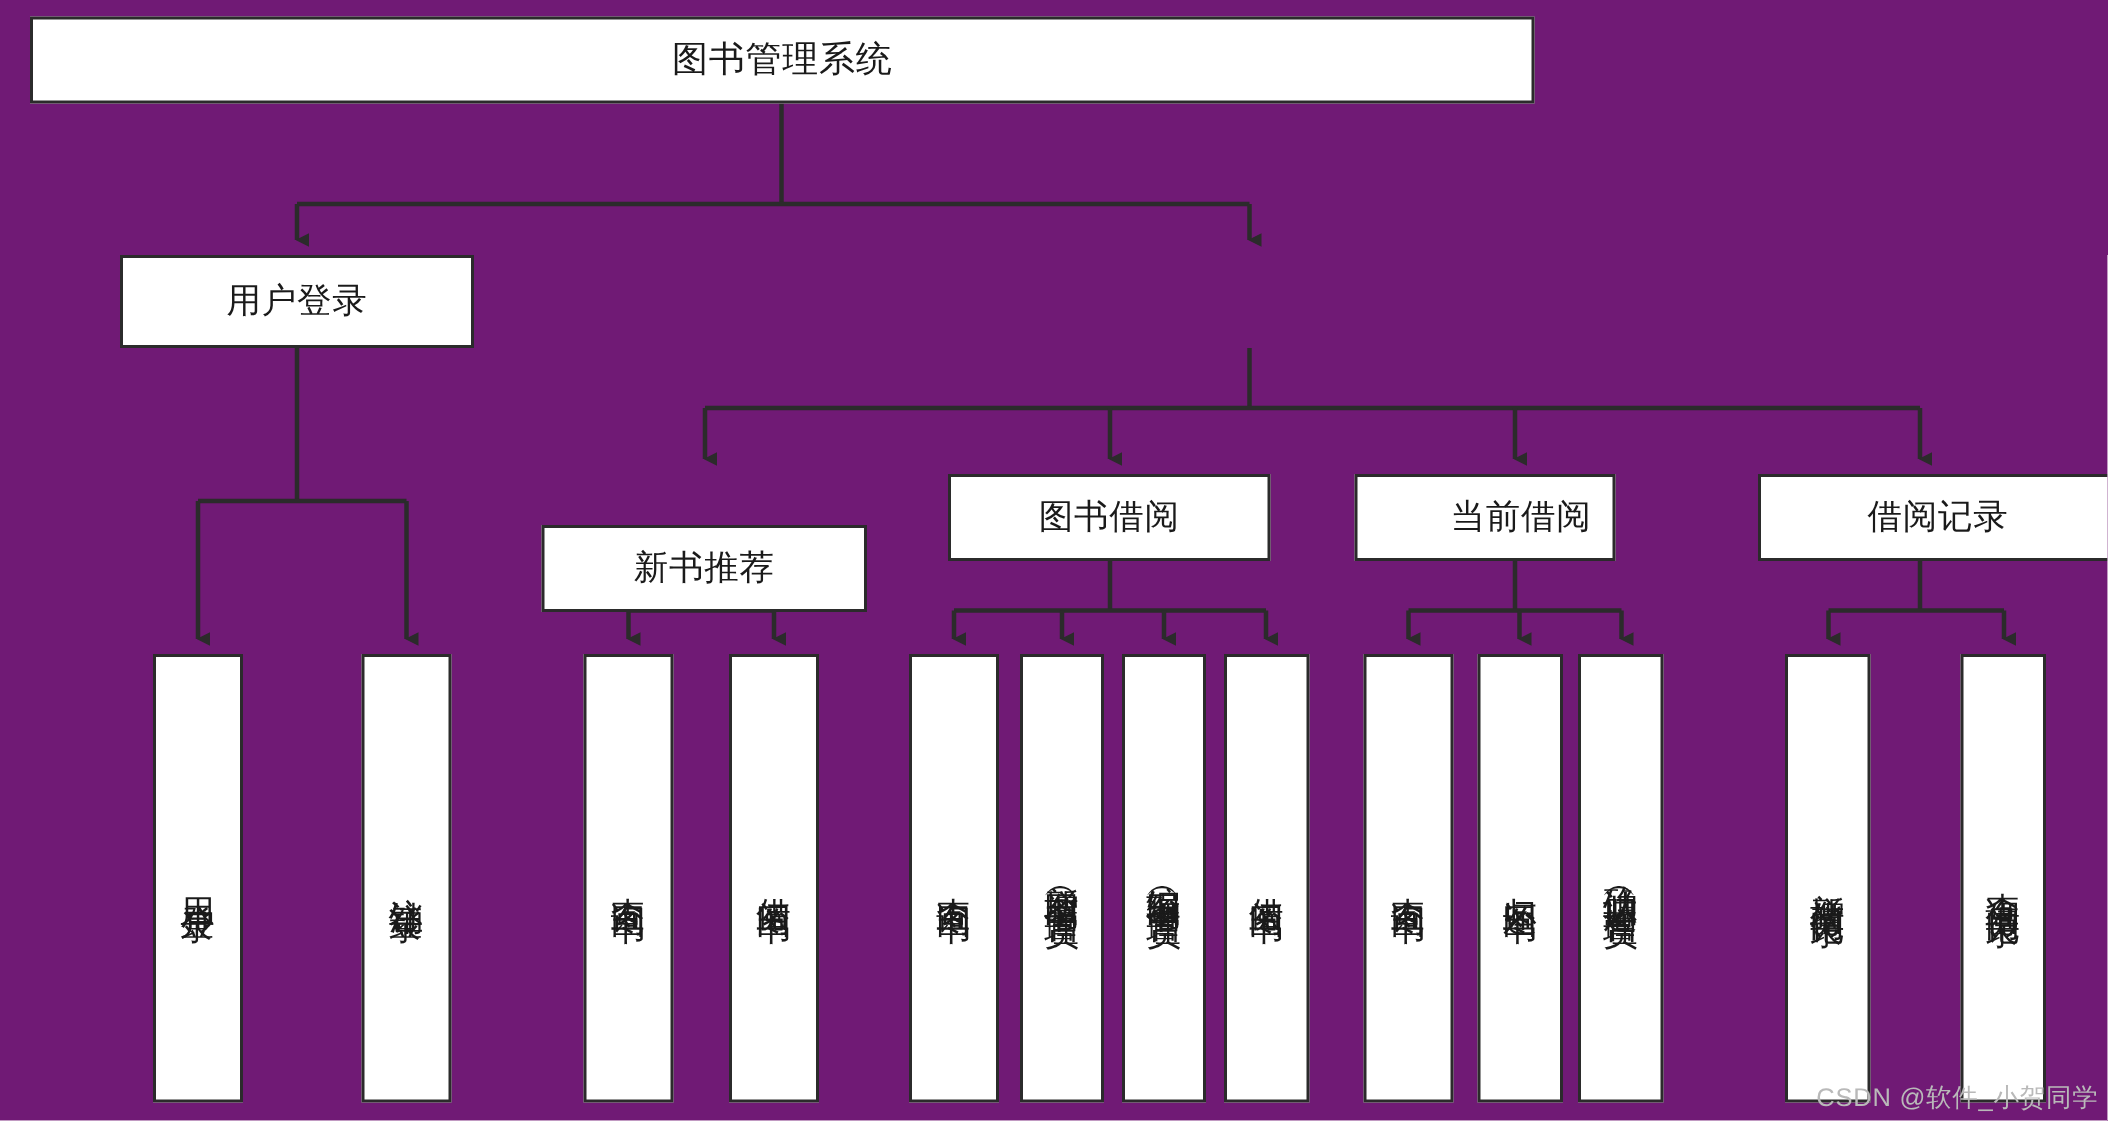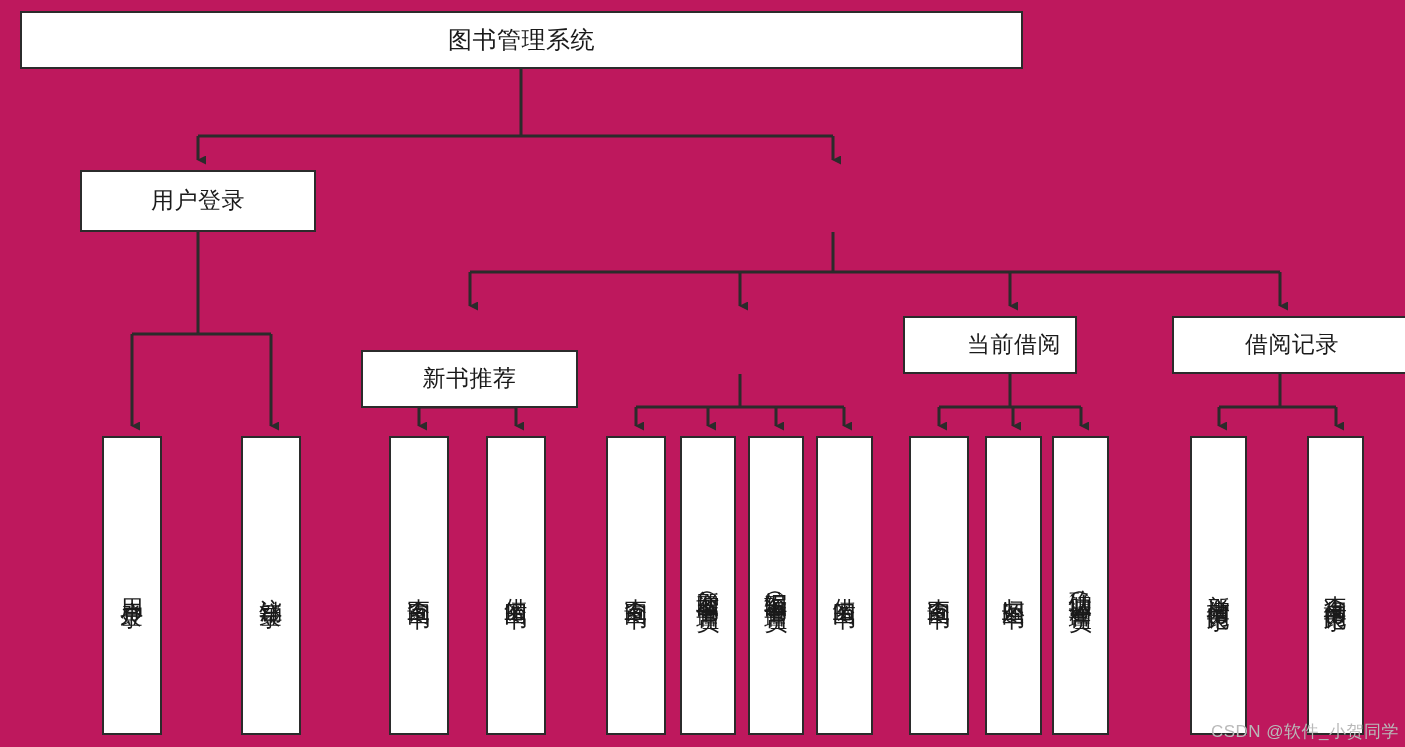--- a/index.html
+++ b/index.html
@@ -7,21 +7,21 @@
     padding: 0;
     background: #ffffff;
   }
   body {
     font-family: "Liberation Sans", "DejaVu Sans", sans-serif;
   }
   #canvas {
     position: relative;
     width: 1405px;
     height: 747px;
-    background: #be185d;
+    background: #701a75;
     overflow: hidden;
   }
   svg.wires {
     position: absolute;
     left: 0;
     top: 0;
     width: 1405px;
     height: 747px;
     pointer-events: none;
   }
@@ -132,20 +132,23 @@
     <span class="lbl">图书管理系统</span>
   </div>
 
   <div class="node horiz" style="left:80px; top:170px; width:236px; height:62px;">
     <span class="lbl">用户登录</span>
   </div>
 
   <div class="node horiz" style="left:361px; top:316px; width:217px; height:58px;margin-top:34px;">
     <span class="lbl">新书推荐</span>
   </div>
+  <div class="node horiz" style="left:632px; top:316px; width:215px; height:58px;">
+    <span class="lbl">图书借阅</span>
+  </div>
   <div class="node horiz" style="left:903px; top:316px; width:174px; height:58px;padding-left:48px;">
     <span class="lbl">当前借阅</span>
   </div>
   <div class="node horiz" style="left:1172px; top:316px; width:240px; height:58px;">
     <span class="lbl">借阅记录</span>
   </div>
 
   <div class="node vert" style="left:102px; top:436px; width:60px; height:299px;">
     <span class="lbl">用户登录</span>
   </div>

